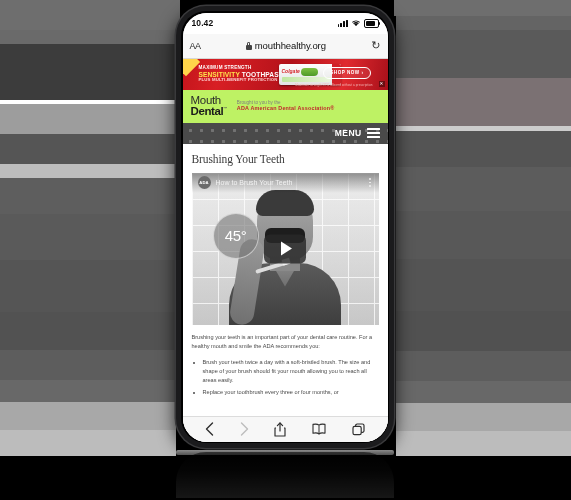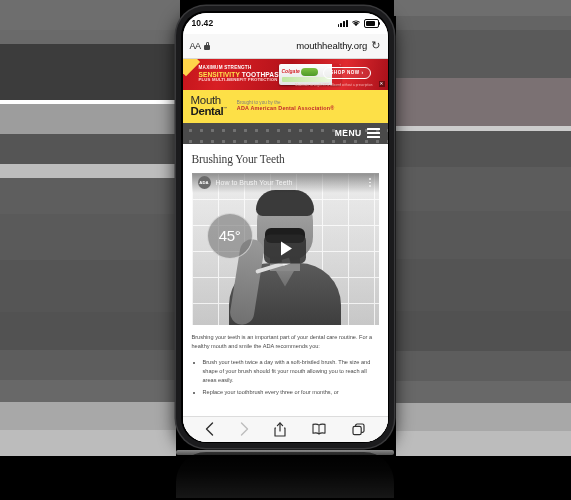--- a/index.html
+++ b/index.html
@@ -41,21 +41,21 @@
   .bars i:nth-child(3){height:6px}.bars i:nth-child(4){height:7.5px}
   .batt{width:13px;height:7px;border:1px solid #0b0b0b;border-radius:2px;position:relative;}
   .batt::after{content:"";position:absolute;right:-2.5px;top:2px;width:1.3px;height:3px;
                background:#0b0b0b;border-radius:0 1px 1px 0;}
   .batt i{position:absolute;left:1px;top:1px;bottom:1px;width:9px;background:#0b0b0b;border-radius:1px;}
 
   
   #urlbar{flex:0 0 25px;background:#f7f7f7;border-bottom:1px solid #d6d6d6;
           display:flex;align-items:center;padding:0 7px;box-sizing:border-box;gap:4px;}
   #aa{font-size:9px;color:#2b2b2b;letter-spacing:-.6px;font-weight:500;flex:0 0 auto;}
-  #urlwrap{flex:1;display:flex;align-items:center;justify-content:space-between;gap:3px;}
+  #urlwrap{flex:1;display:flex;align-items:center;justify-content:center;gap:3px;}
   #lock{width:6px;height:8px;position:relative;flex:0 0 auto;}
   #lock::before{content:"";position:absolute;left:0;bottom:0;width:6px;height:4.5px;
                 background:#444;border-radius:1px;}
   #lock::after{content:"";position:absolute;left:1.4px;top:0;width:3.2px;height:4.5px;
                border:1.1px solid #444;border-bottom:none;border-radius:2px 2px 0 0;box-sizing:border-box;}
   #urltext{font-size:9.5px;color:#111;letter-spacing:-.1px;}
   #reload{flex:0 0 auto;font-size:11px;color:#2b2b2b;line-height:1;}
 
   
   #page{flex:1;overflow:hidden;background:#fff;position:relative;display:flex;flex-direction:column;}
@@ -81,21 +81,21 @@
   #tube .strip{position:absolute;left:3px;top:13px;right:11px;height:5px;
                background:linear-gradient(90deg,#bfe6a0,#e9f5dd);border-radius:1px;}
   #shop{position:absolute;right:17px;top:8px;padding:2.5px 6px;border:1px solid #fff;
         border-radius:9px;font-size:4.6px;font-weight:bold;color:#fff;letter-spacing:.5px;
         background:rgba(255,255,255,.07);}
   #adfine{position:absolute;right:15px;bottom:3px;font-size:3px;color:#f3b5b5;letter-spacing:.1px;}
   #adclose{position:absolute;right:3px;bottom:3px;width:6px;height:6px;background:#6b0d12;
            color:#fff;font-size:4.5px;line-height:6px;text-align:center;}
 
   
-  #sitehead{flex:0 0 33px;background:#fde047;display:flex;align-items:center;padding:0 8px;
+  #sitehead{flex:0 0 33px;background:#bef264;display:flex;align-items:center;padding:0 8px;
             box-sizing:border-box;position:relative;}
   #logo{line-height:.95;}
   #logo .l1{font-size:11.5px;color:#2b2b2b;font-weight:400;letter-spacing:-.3px;}
   #logo .l2{font-size:11.5px;color:#1a1a1a;font-weight:bold;letter-spacing:-.4px;}
   #logo .tm{font-size:4px;vertical-align:super;color:#555;}
   #brought{margin-left:10px;line-height:1.25;}
   #brought .b1{font-size:4.6px;color:#7d7d7d;}
   #brought .b2{font-size:5.4px;color:#2a2a2a;font-weight:bold;}
   #brought .b2 span{color:#c0282d;letter-spacing:.2px;}
 
@@ -146,21 +146,21 @@
 
   #vtopbar{position:absolute;left:0;right:0;top:0;height:20px;display:flex;align-items:center;
            padding:0 6px;box-sizing:border-box;gap:5px;
            background:linear-gradient(rgba(0,0,0,.40),rgba(0,0,0,0));}
   #adaav{width:13px;height:13px;border-radius:50%;background:#6b6b6b;color:#fff;
          font-size:4.2px;font-weight:bold;display:flex;align-items:center;justify-content:center;
          letter-spacing:.2px;flex:0 0 auto;}
   #vtitle{font-size:7px;color:#f2f2f2;flex:1;white-space:nowrap;overflow:hidden;}
   #kebab{display:flex;flex-direction:column;gap:1.6px;flex:0 0 auto;padding:2px;}
   #kebab i{display:block;width:1.9px;height:1.9px;border-radius:50%;background:#efefef;}
-  #badge45{position:absolute;left:15px;top:40px;width:44px;height:44px;border-radius:50%;
+  #badge45{position:absolute;left:21px;top:40px;width:44px;height:44px;border-radius:50%;
            background:rgba(120,120,120,.62);border:1.6px solid rgba(255,255,255,.55);
            display:flex;align-items:center;justify-content:center;
            font-size:15px;color:#fff;letter-spacing:-.4px;}
   #playbtn{position:absolute;left:50%;top:50%;transform:translate(-50%,-50%);
            width:42px;height:29px;border-radius:6px;background:rgba(40,40,40,.82);
            display:flex;align-items:center;justify-content:center;}
   #playtri{width:0;height:0;border-left:11px solid #fff;border-top:7px solid transparent;
            border-bottom:7px solid transparent;margin-left:3px;}
 
   

